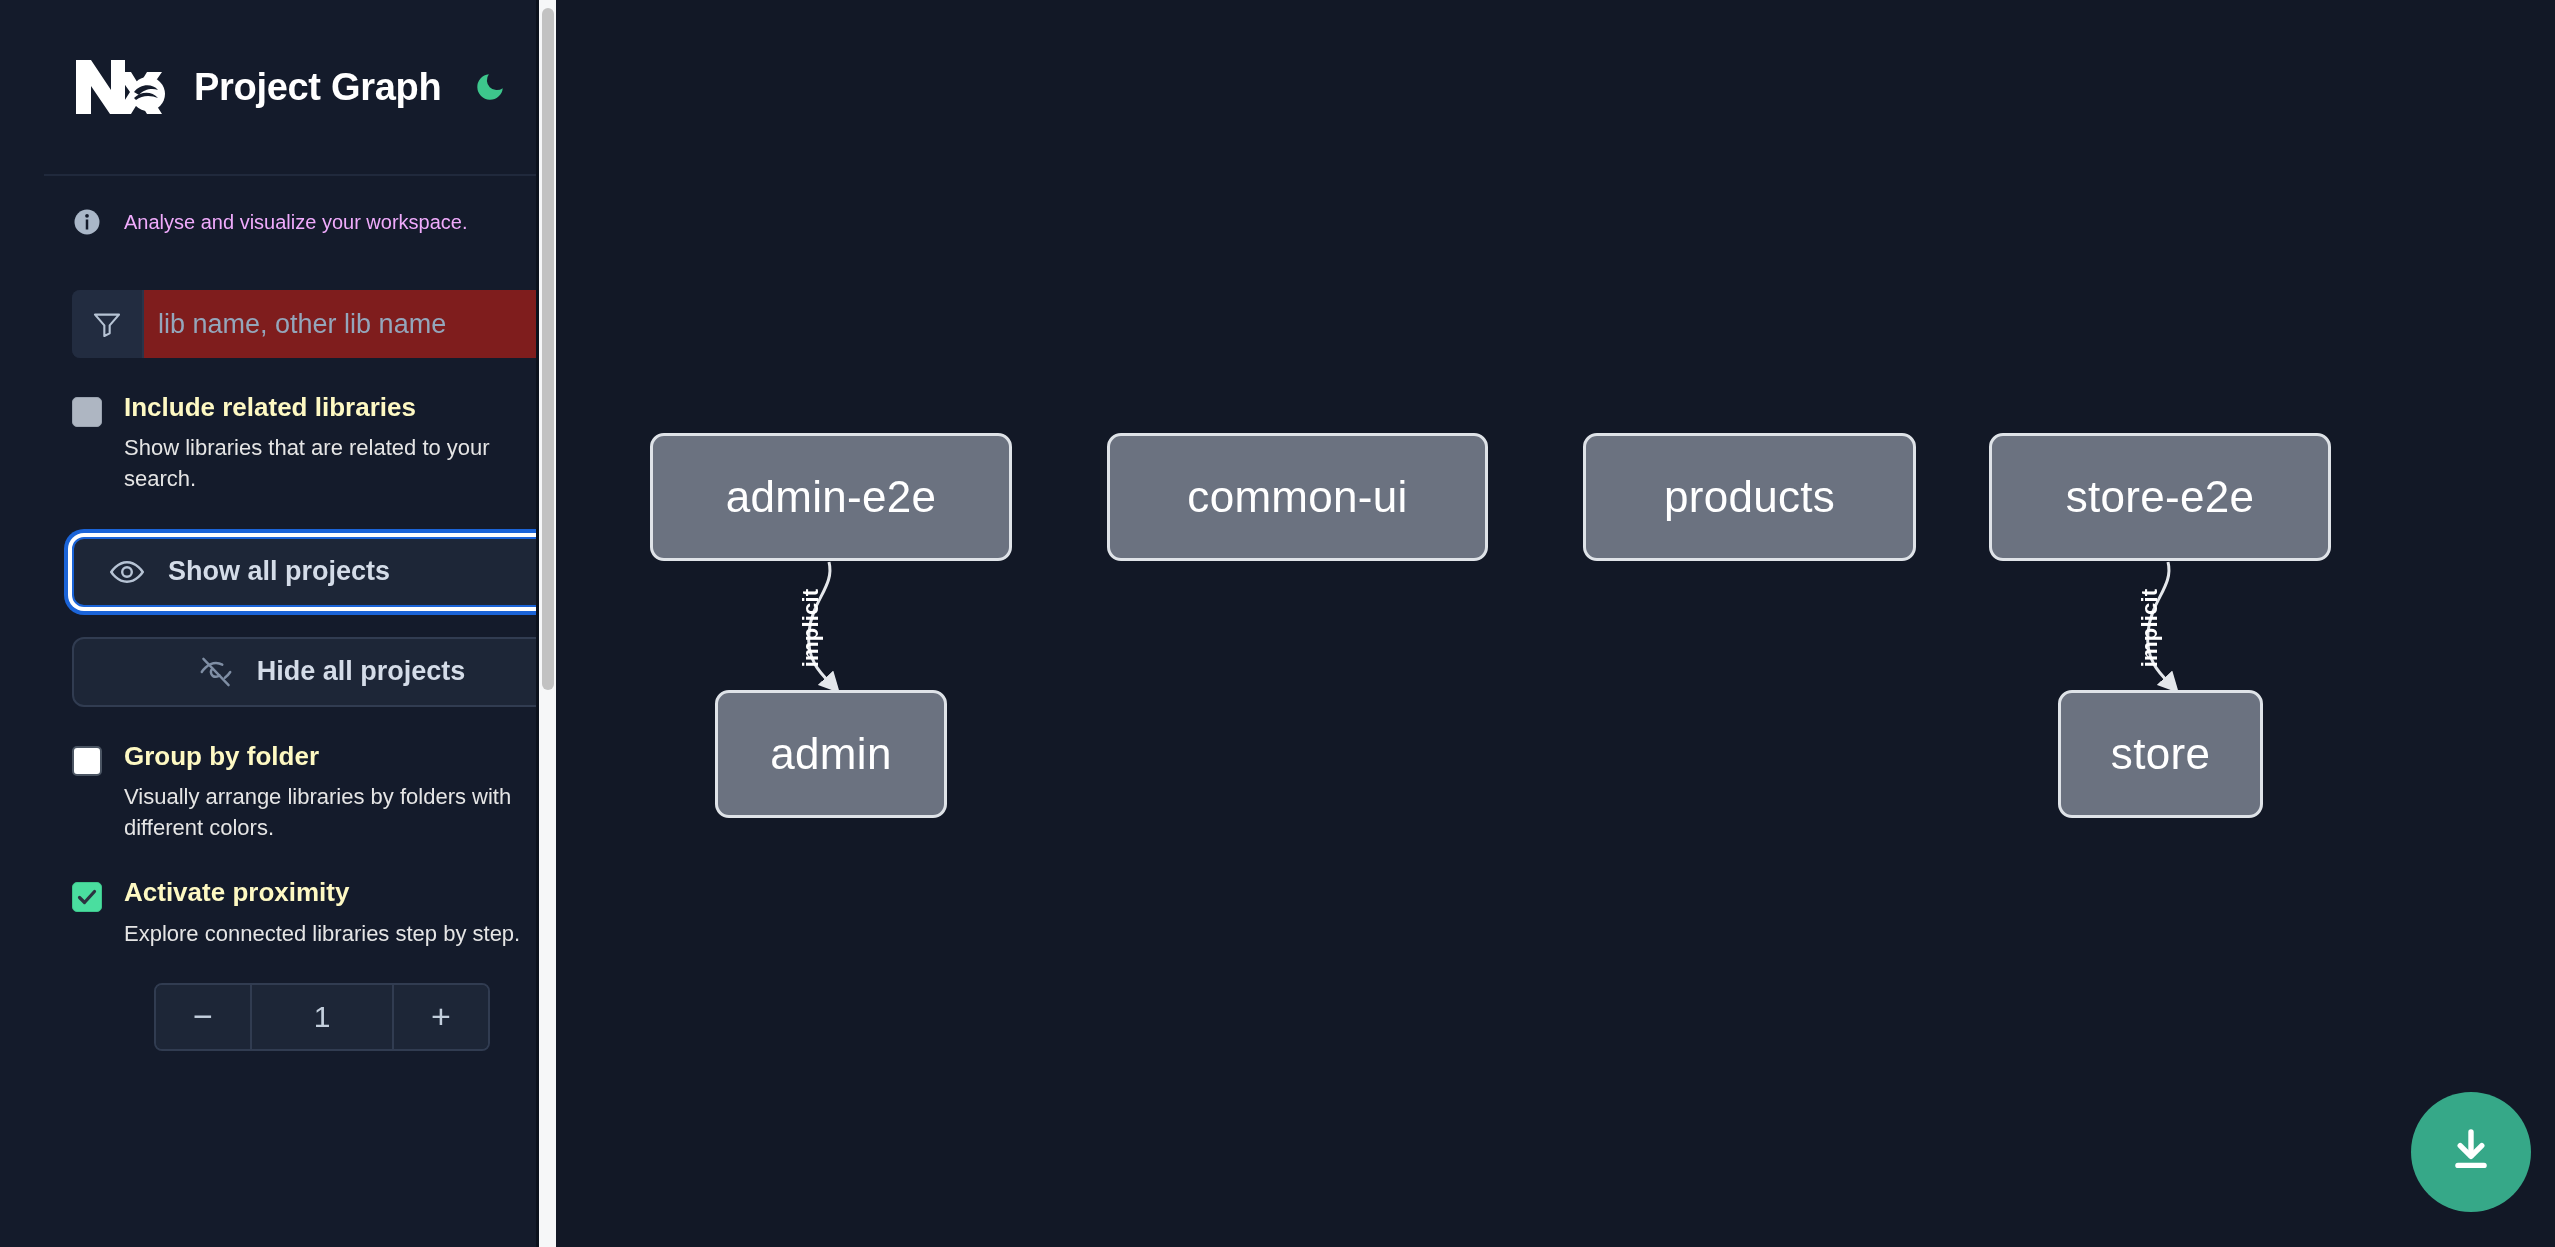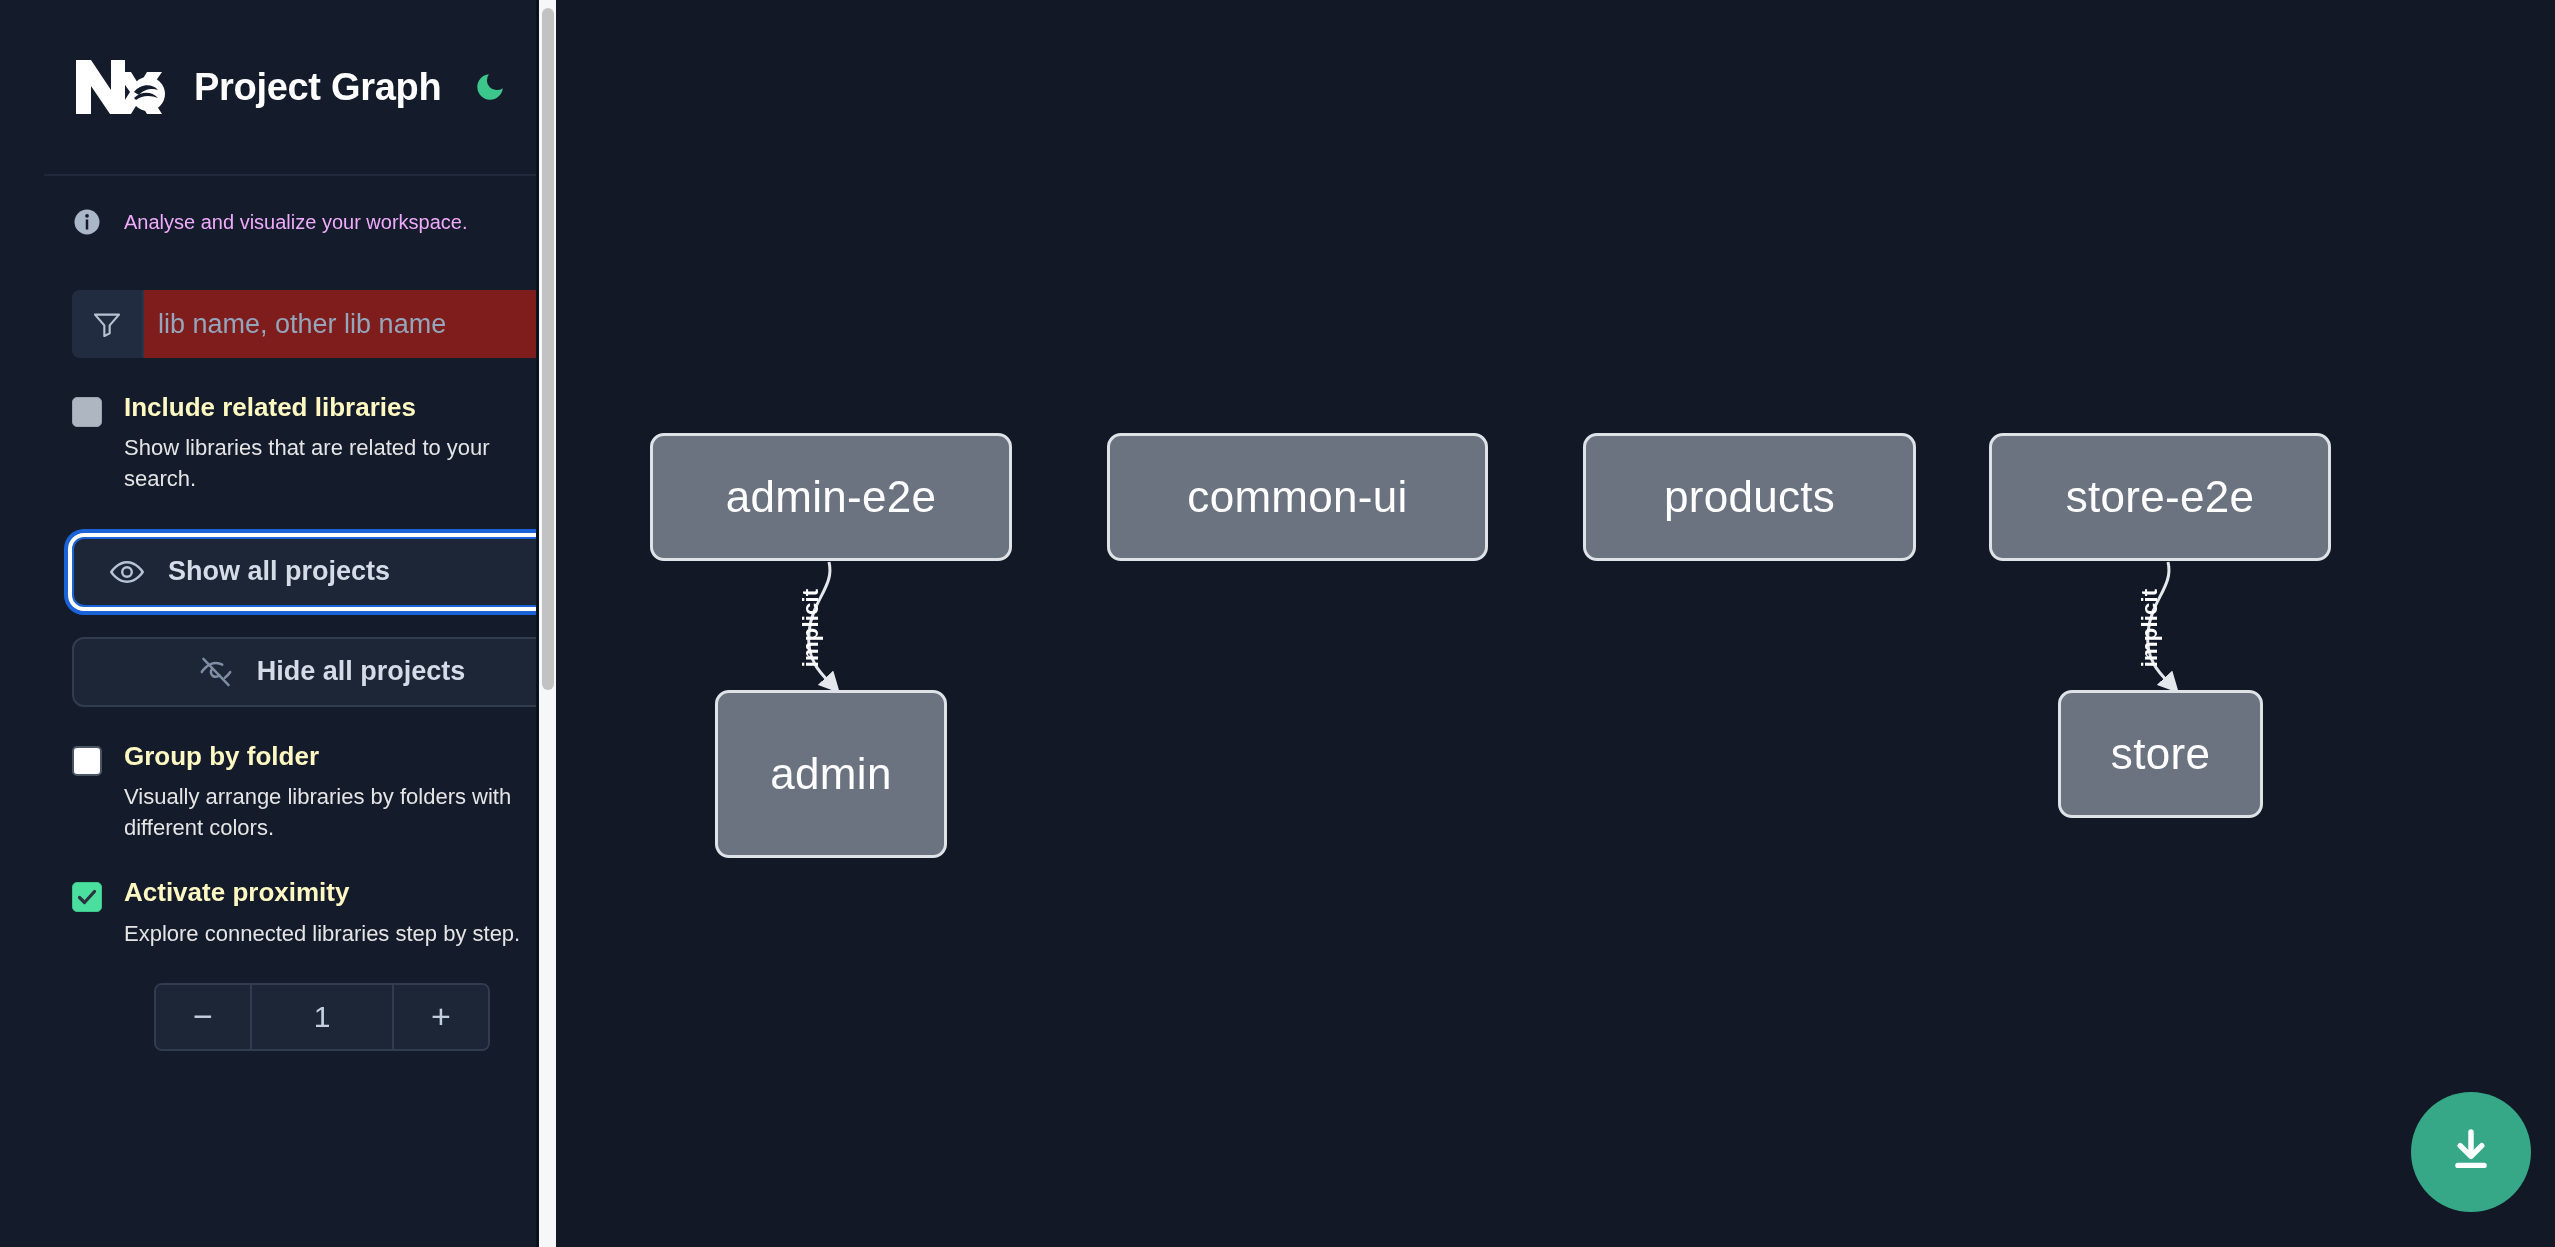--- a/index.html
+++ b/index.html
@@ -390,21 +390,21 @@
           <path d="M0 0 L10 5 L0 10 z" fill="#e4e7eb"></path>
         </marker>
       </defs>
 
       <path d="M 273 562 C 279 586 256 600 253 632 C 250 664 268 676 281 690" fill="none" stroke="#e4e7eb" stroke-width="3" marker-end="url(#arrow)"></path>
 
       <path d="M 1612 562 C 1618 586 1595 600 1592 632 C 1589 664 1607 676 1620 690" fill="none" stroke="#e4e7eb" stroke-width="3" marker-end="url(#arrow)"></path>
     </svg>
 
     <div class="node" style="left:94px;  top:433px; width:362px; height:128px;">admin-e2e</div>
-    <div class="node" style="left:159px; top:690px; width:232px; height:168px;">admin</div>
+    <div class="node" style="left:159px; top:690px; width:232px; height:128px;">admin</div>
     <div class="node" style="left:551px; top:433px; width:381px; height:128px;">common-ui</div>
     <div class="node" style="left:1027px; top:433px; width:333px; height:128px;">products</div>
     <div class="node" style="left:1433px; top:433px; width:342px; height:128px;">store-e2e</div>
     <div class="node" style="left:1502px; top:690px; width:205px; height:128px;">store</div>
 
     <span class="edge-label" style="left:210px; top:615px; width:90px; text-align:center;">implicit</span>
     <span class="edge-label" style="left:1549px; top:615px; width:90px; text-align:center;">implicit</span>
 
     <button class="fab" style="left:1855px; top:1092px;">
       <span>

